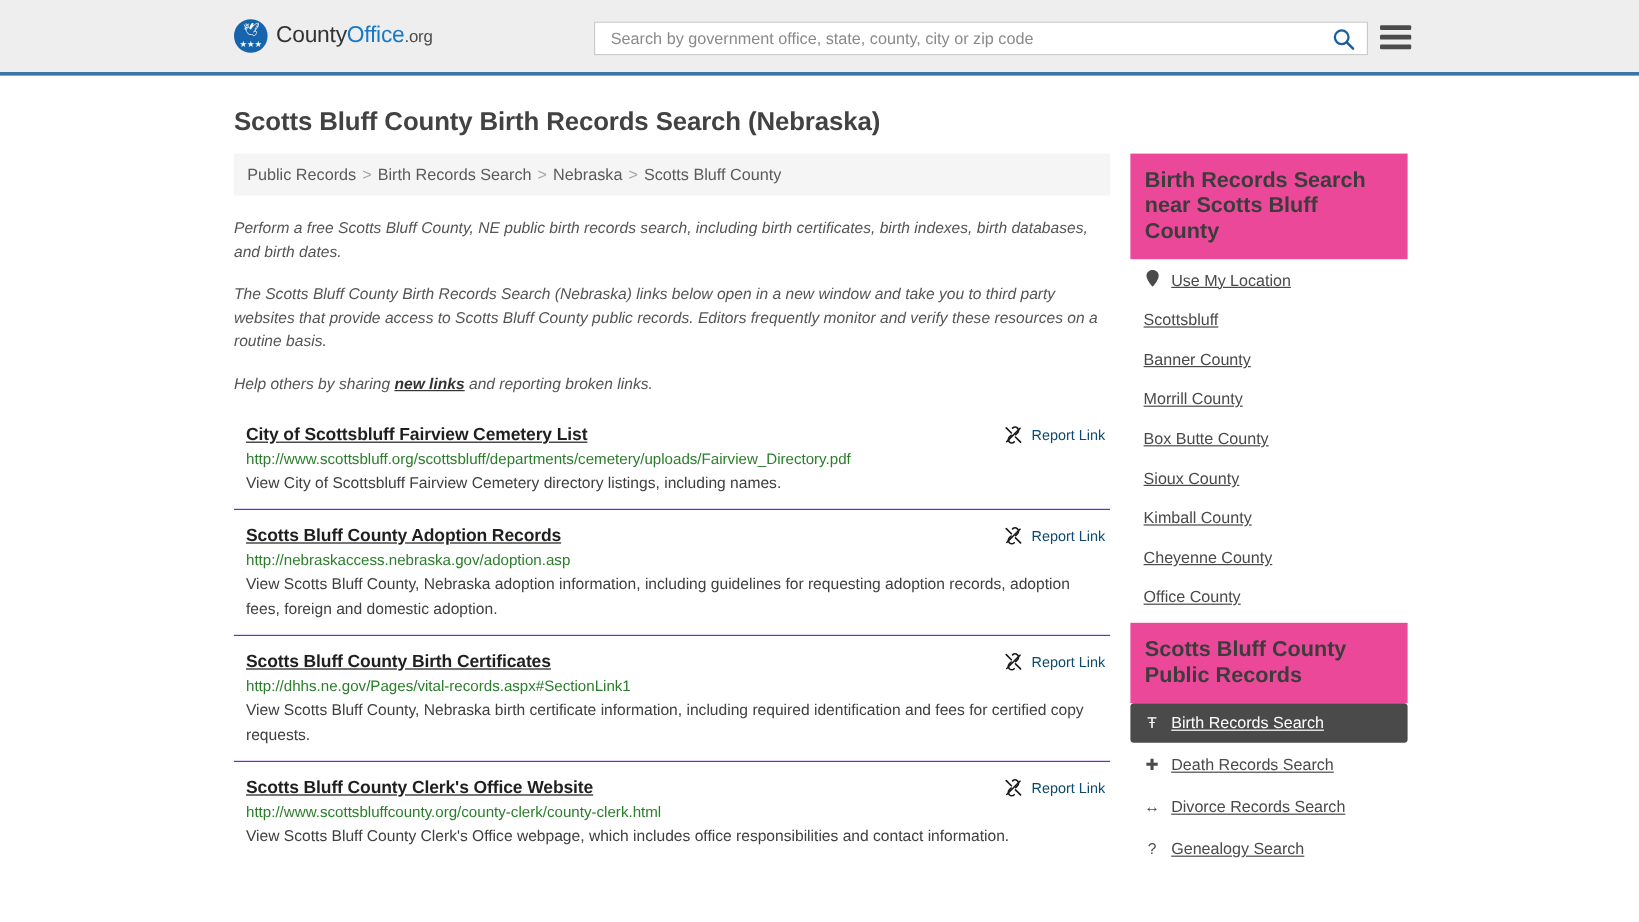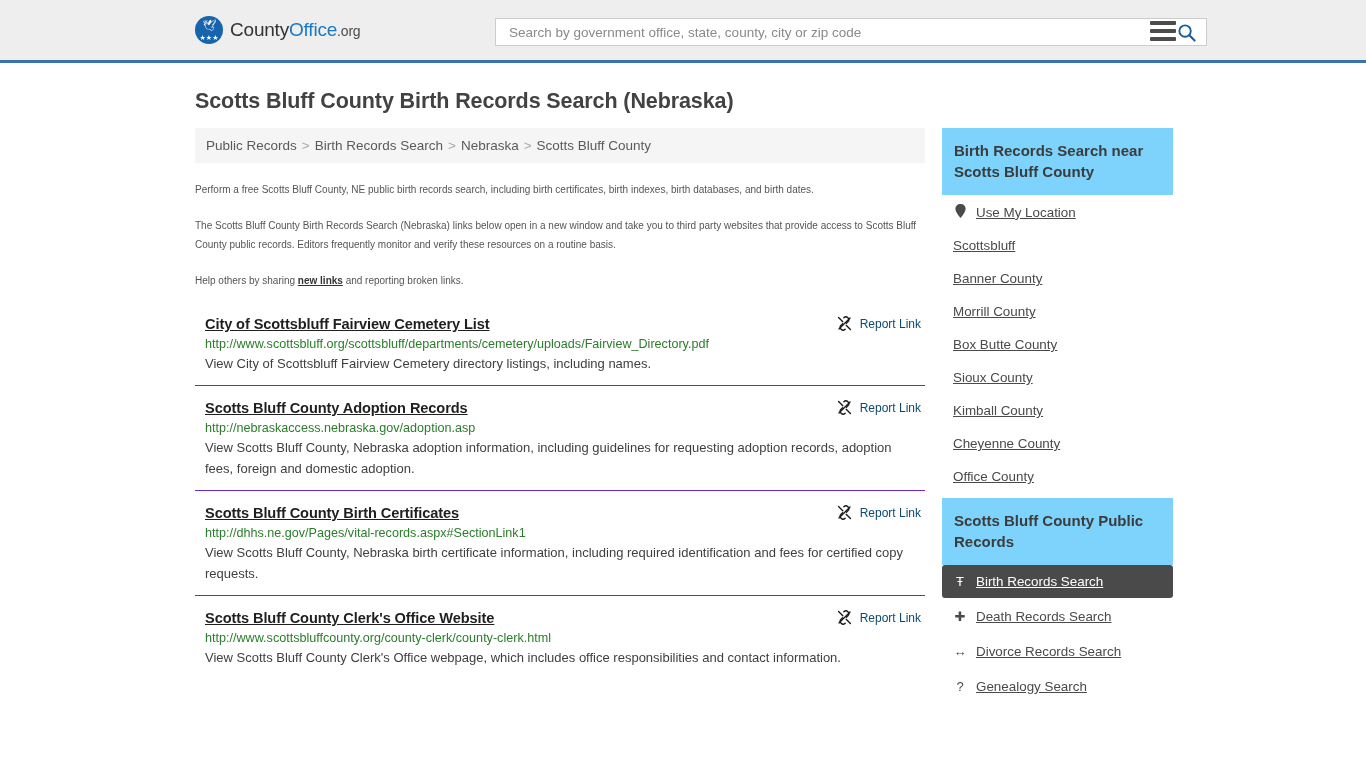--- a/index.html
+++ b/index.html
@@ -61,21 +61,21 @@
     white-space: nowrap;
   }
   .logo-text .b { font-weight: normal; color: #1b79c4; }
   .logo-text .t { font-weight: normal; color: #333333; }
   .logo-text .o { font-size: 14px; color: #4a4a4a; }
 
   .search-wrap {
     position: absolute;
     left: 495px;
     top: 18px;
-    width: 712px;
+    width: 645px;
     height: 28px;
     display: flex;
     align-items: center;
     background: #ffffff;
     border: 1px solid #cccccc;
     padding: 0 8px 0 11px;
   }
   .search-input {
     flex: 1 1 auto;
     border: none;
@@ -130,24 +130,25 @@
     padding: 10px 11px;
     font-size: 13.5px;
     color: #6b6b6b;
     white-space: nowrap;
   }
   .breadcrumb a { color: #5a5a5a; text-decoration: none; }
   .breadcrumb .sep { color: #a8a8a8; margin: 0 5px; }
 
   
   .intro p {
-    font-size: 10px;
+    font-size: 13px;
     line-height: 19.5px;
     color: #555555;
     margin: 16px 0 0 0;
+    font-style: italic;
   }
   .intro p:first-child { margin-top: 17px; }
   .intro a.newlinks {
     color: #333333; font-weight: bold;
     text-decoration: underline;
   }
 
   
   .results { margin-top: 23px; }
   .result {
@@ -188,23 +189,23 @@
     color: #0c4a6e;
     text-decoration: none;
     white-space: nowrap;
     cursor: pointer;
   }
   .result:first-child .report-link { top: 2px; }
 
   
   .side-box { margin-bottom: 5px; }
   .side-head {
-    background: #7dd3fc;
+    background: #ec4899;
     padding: 12px 12px 13px 12px;
-    font-size: 15px;
+    font-size: 18px;
     font-weight: bold;
     color: #3c3c3c;
     line-height: 21px;
   }
   .side-list { margin: 0; padding: 0; list-style: none; }
   .side-list li { }
   .side-link {
     display: flex;
     align-items: center;
     gap: 9px;

